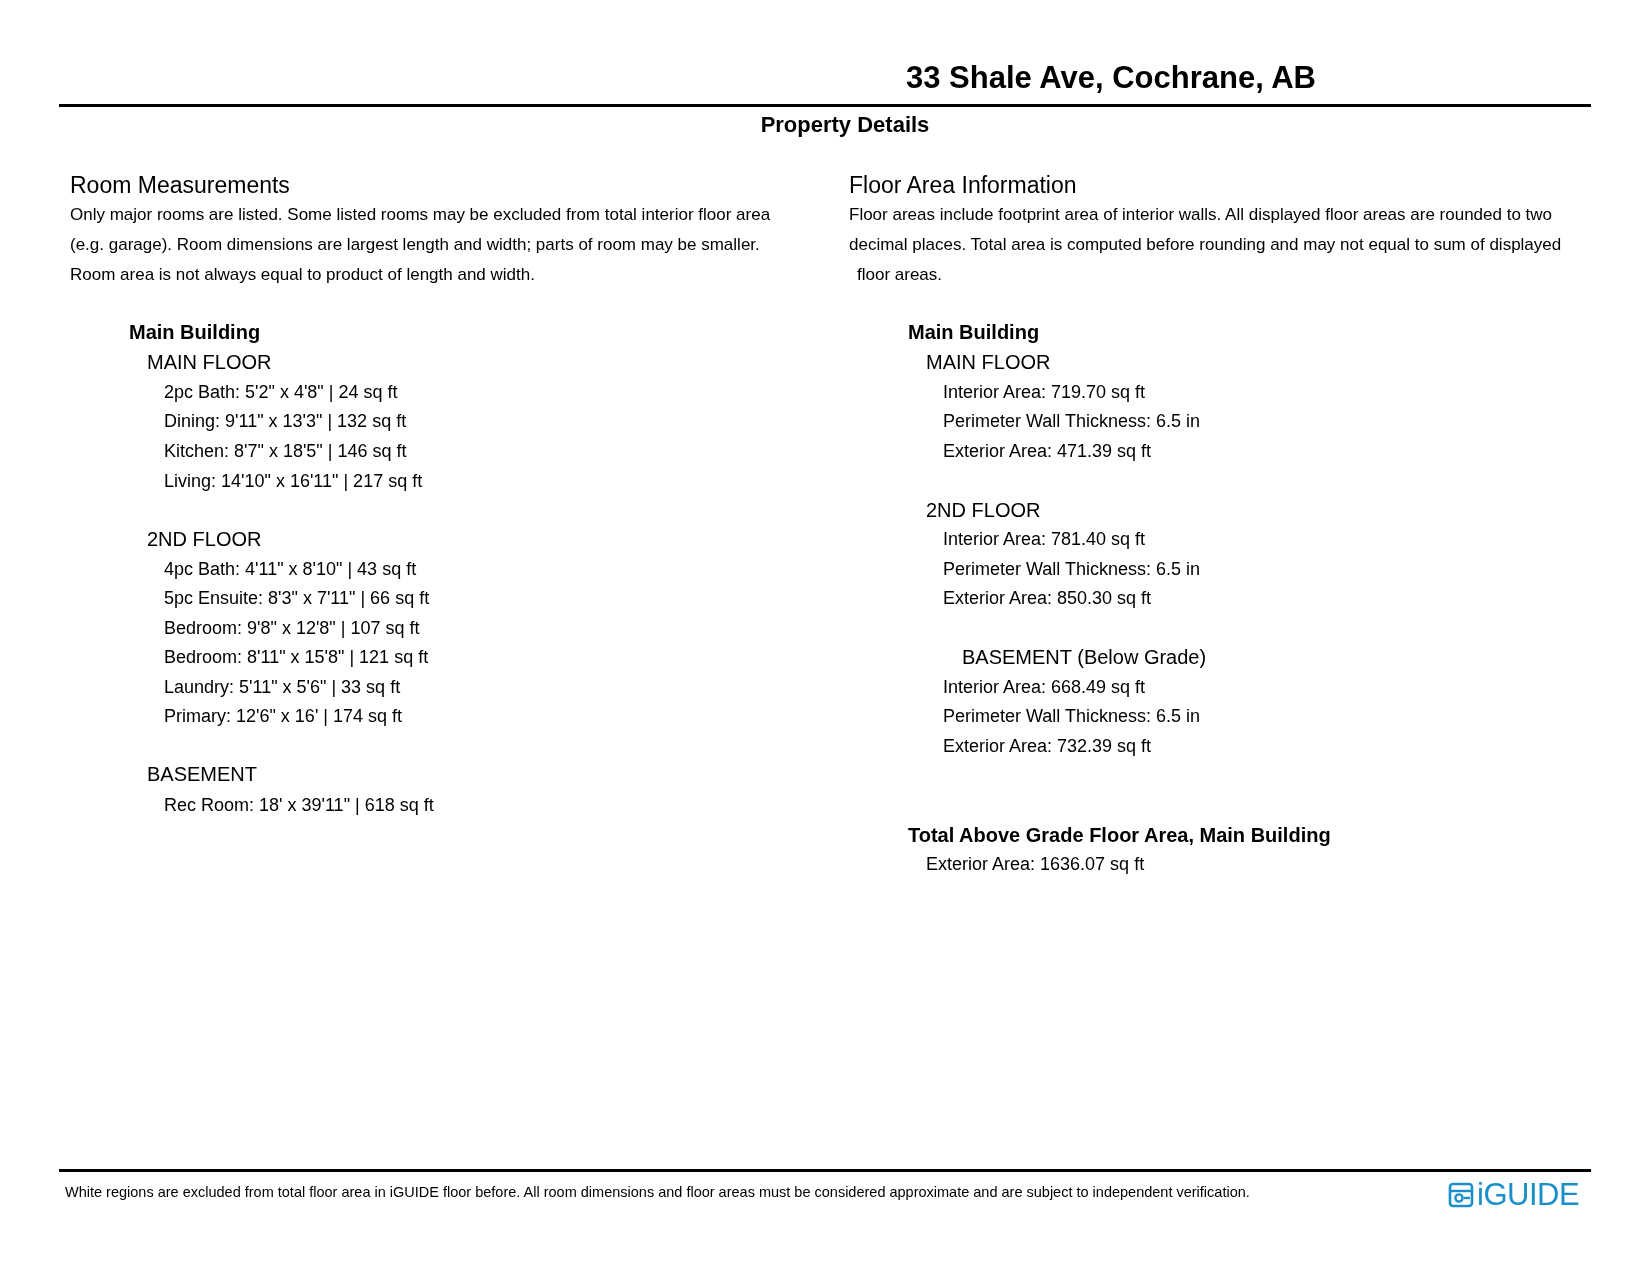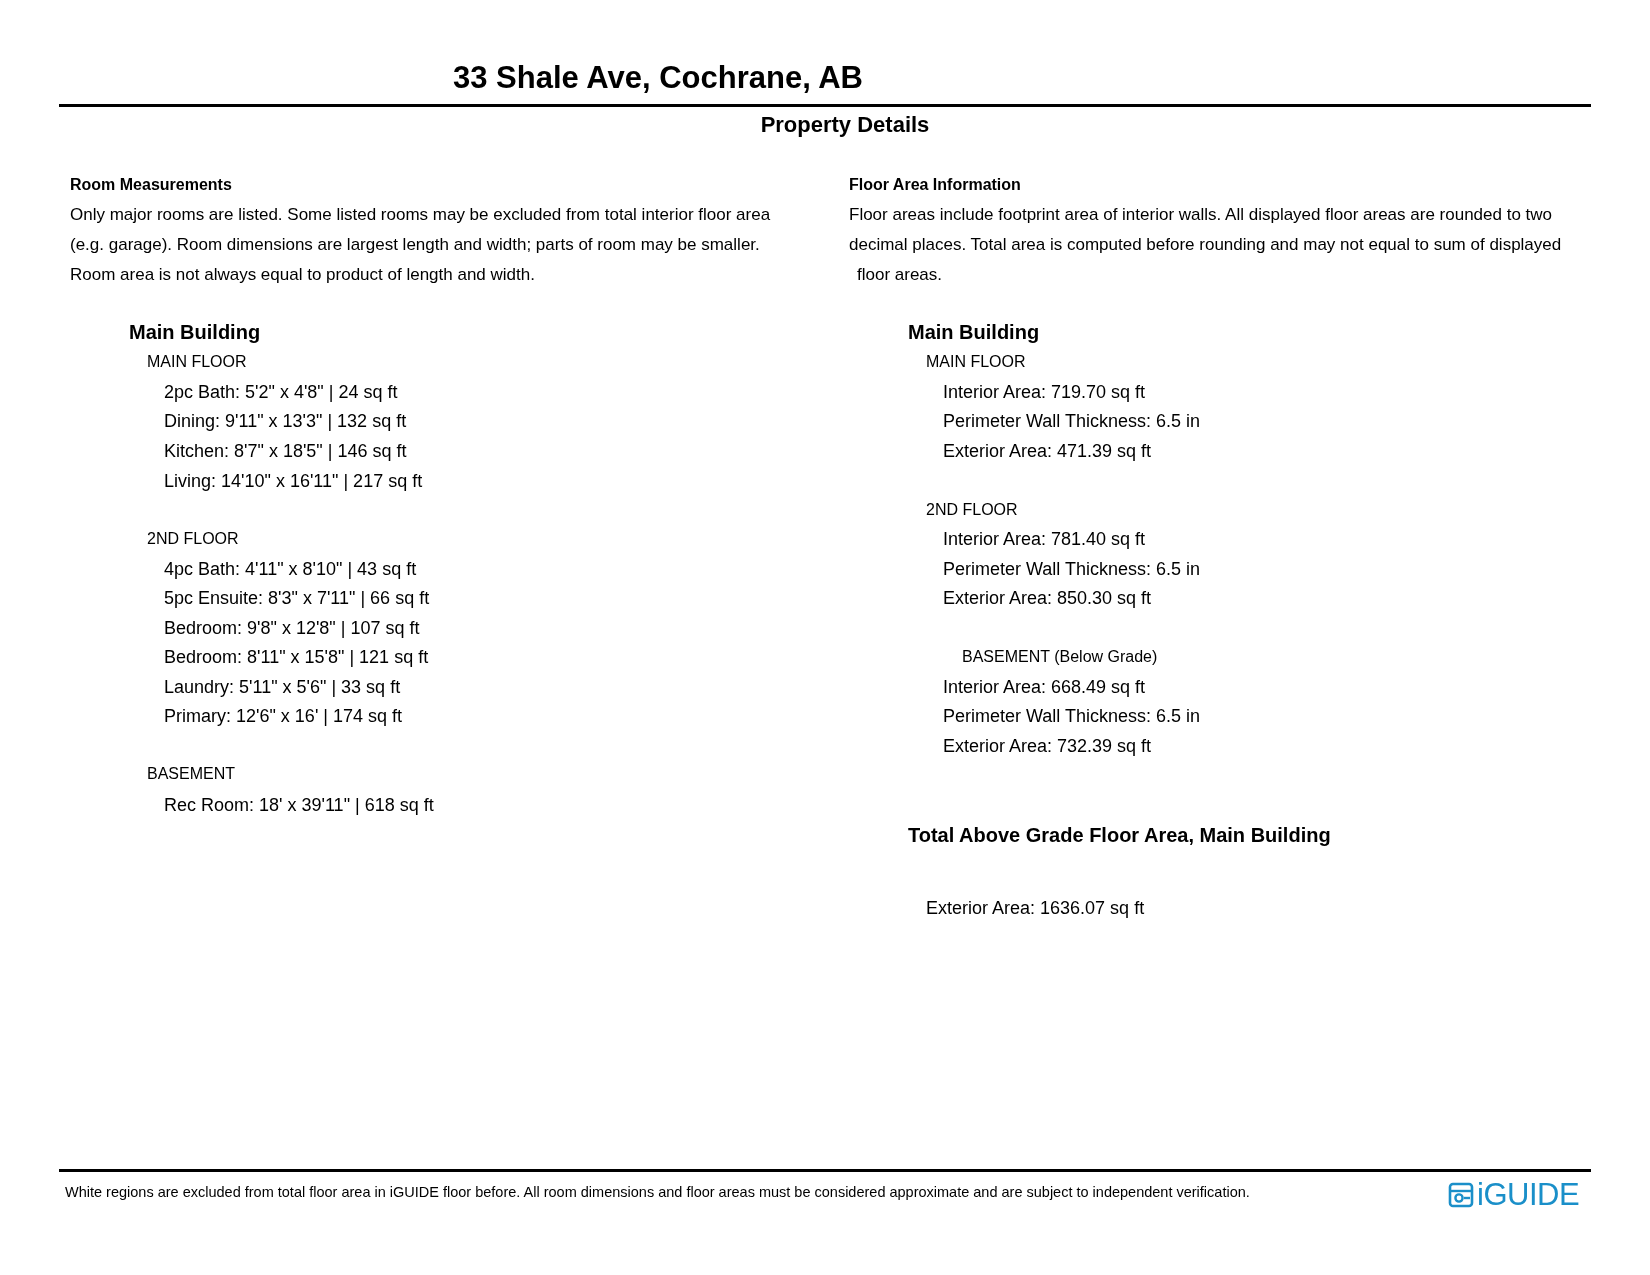--- a/index.html
+++ b/index.html
@@ -2,32 +2,32 @@
 <html><head>
 <meta charset="utf-8">
 <style>
   html, body { margin: 0; padding: 0; background: #ffffff; }
   body {
     width: 1650px; height: 1275px; position: relative; overflow: hidden;
     font-family: "Liberation Sans", sans-serif; color: #000000;
   }
   .abs { position: absolute; white-space: nowrap; }
   .title {
-    left: 0; width: 1316px; top: 58px; text-align: center;
+    left: 0; width: 1316px; top: 58px; text-align: right;
     font-size: 31px; font-weight: bold; line-height: 40px;
   }
   .rule { position: absolute; left: 59px; width: 1532px; height: 3px; background: #000; }
   .subtitle {
     left: 0; width: 1650px; top: 111px; text-align: center;
     font-size: 22px; font-weight: bold; line-height: 28px; margin-left: 20px;
   }
-  .sec-head { font-size: 16px; font-weight: bold; line-height: 26px; }
+  .sec-head { font-size: 23px; font-weight: normal; line-height: 26px; }
   .para { font-size: 17px; line-height: 30px; white-space: normal; }
   .bld { font-size: 20px; font-weight: bold; line-height: 26px; }
-  .flr { font-size: 16px; line-height: 26px; }
+  .flr { font-size: 20px; line-height: 26px; }
   .item { font-size: 18px; line-height: 24px; }
   .footer-text { font-size: 14.5px; line-height: 20px; }
   .logo {
     display: flex; align-items: center; gap: 3px;
     color: #1a8fc9; font-size: 31px; line-height: 34px; letter-spacing: -0.5px;
   }
   .logo svg { display: block; }
 </style>
 </head>
 <body>
@@ -76,21 +76,21 @@
 <div class="abs item" style="left:943px; top:527px;">Interior Area: 781.40 sq ft</div>
 <div class="abs item" style="left:943px; top:557px;">Perimeter Wall Thickness: 6.5 in</div>
 <div class="abs item" style="left:943px; top:586px;">Exterior Area: 850.30 sq ft</div>
 
 <div class="abs flr" style="left:926px; top:644px;margin-left:36px;">BASEMENT (Below Grade)</div>
 <div class="abs item" style="left:943px; top:675px;">Interior Area: 668.49 sq ft</div>
 <div class="abs item" style="left:943px; top:704px;">Perimeter Wall Thickness: 6.5 in</div>
 <div class="abs item" style="left:943px; top:734px;">Exterior Area: 732.39 sq ft</div>
 
 <div class="abs bld" style="left:908px; top:822px;">Total Above Grade Floor Area, Main Building</div>
-<div class="abs item" style="left:926px; top:896px;">Exterior Area: 1636.07 sq ft</div>
+<div class="abs item" style="left:926px; top:852px;">Exterior Area: 1636.07 sq ft</div>
 
 <div class="rule" style="top:1169px;"></div>
 <div class="abs footer-text" style="left:65px; top:1182px;">White regions are excluded from total floor area in iGUIDE floor before. All room dimensions and floor areas must be considered approximate and are subject to independent verification.</div>
 <div class="abs logo" style="left:1448px; top:1178px;align-items:center;">
   <span>
     <svg width="26" height="26" viewBox="0 0 26 26">
       <rect x="2" y="2" width="22" height="22" rx="3" fill="none" stroke="#1a8fc9" stroke-width="2.6"></rect>
       <line x1="2" y1="9" x2="24" y2="9" stroke="#1a8fc9" stroke-width="2.4"></line>
       <circle cx="11" cy="16" r="3.6" fill="none" stroke="#1a8fc9" stroke-width="2.4"></circle>
       <line x1="16" y1="16" x2="22" y2="16" stroke="#1a8fc9" stroke-width="2.4"></line>

